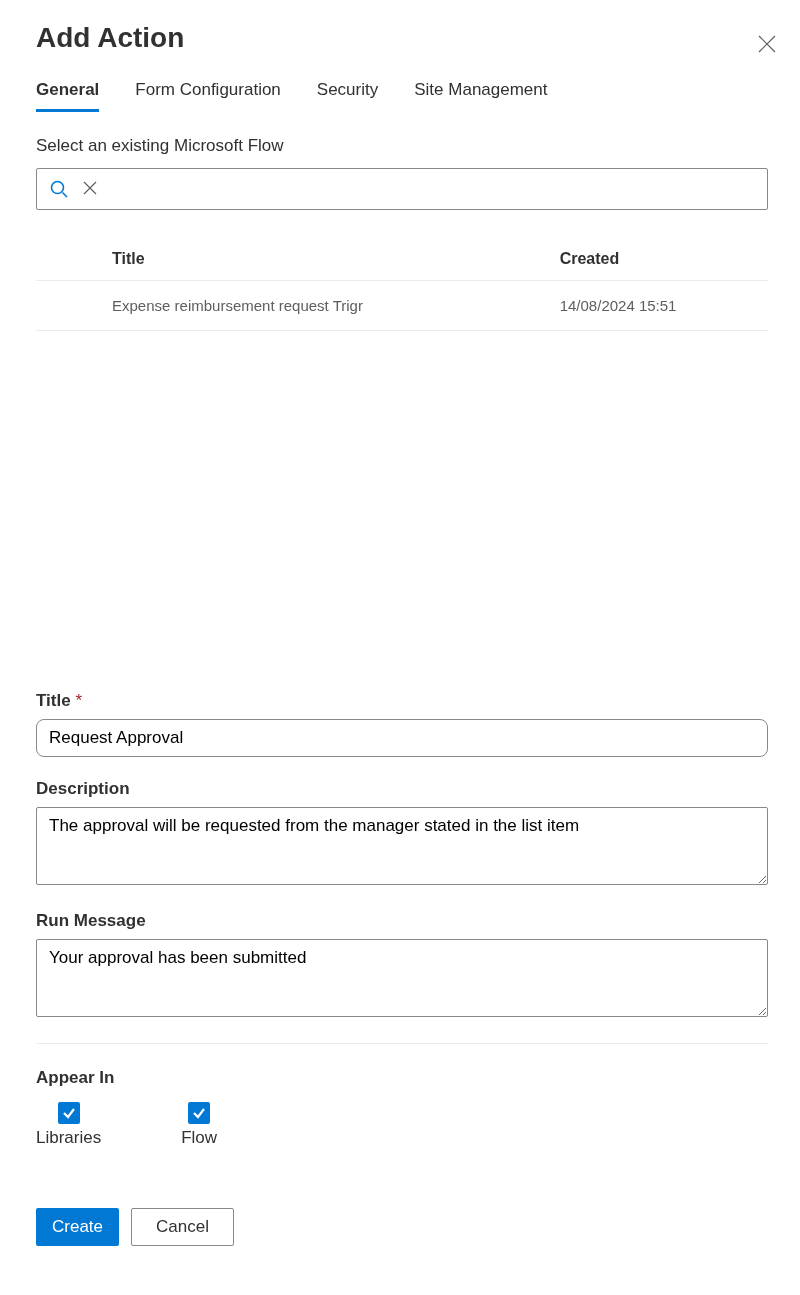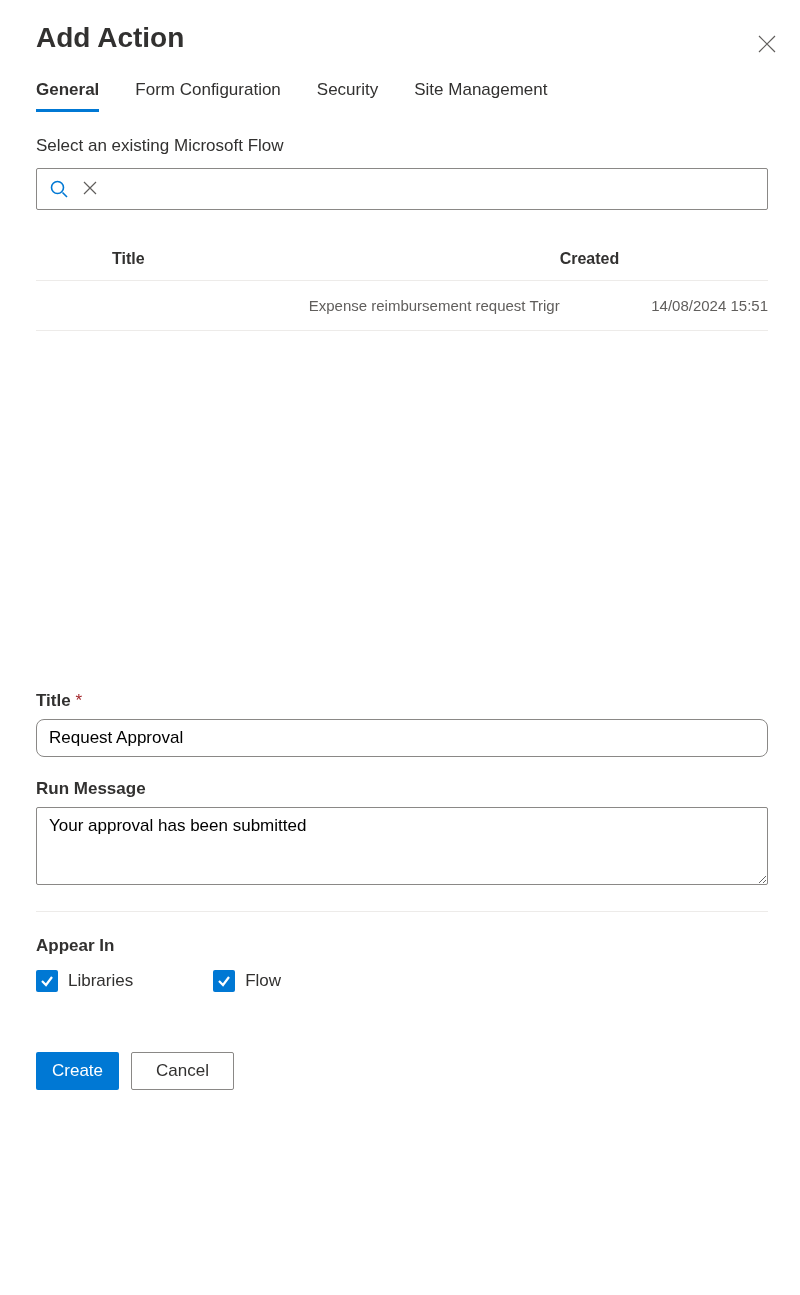--- a/index.html
+++ b/index.html
@@ -100,21 +100,20 @@
     font-size: 16px;
     padding: 12px 0;
     border-bottom: 1px solid #edebe9;
   }
   .results-table th.spacer { width: 76px; }
   .results-table td {
     font-size: 15px;
     padding: 16px 0;
     color: #605e5c;
     border-bottom: 1px solid #edebe9;
-    text-align: right;
   }
   .big-gap { height: 360px; }
   .field-label {
     font-size: 17px;
     font-weight: 600;
     margin-bottom: 8px;
   }
   .req { color: #a4262c; font-weight: 400; }
   .text-input {
     width: 100%;
@@ -142,23 +141,24 @@
     margin: 12px 0 24px 0;
   }
   .check-row {
     display: flex;
     gap: 80px;
     margin-top: 14px;
   }
   .check {
     display: flex;
     align-items: center;
-    gap: 10px;
-    font-size: 17px;
-    cursor: pointer;
+    gap: 4px;
+    font-size: 17px;
+    cursor: pointer;
+    flex-direction: column;
   }
   .check-box {
     width: 22px; height: 22px;
     background: #0078d4;
     border-radius: 2px;
     display: flex;
     align-items: center;
     justify-content: center;
     color: #fff;
   }
@@ -247,20 +247,24 @@
   <div class="big-gap"></div>
 
   <div class="field-block">
     <div class="field-label">
       <span>Title</span>
       <span class="req">*</span>
     </div>
     <input class="text-input" type="text" value="Request Approval" style="">
   </div>
 
+  <div class="field-block">
+    <div class="field-label">Description</div>
+    <textarea class="textarea" rows="3" style="">The approval will be requested from the manager stated in the list item</textarea>
+  </div>
 
   <div class="field-block">
     <div class="field-label">Run Message</div>
     <textarea class="textarea" rows="3" style="">Your approval has been submitted</textarea>
   </div>
 
   <hr class="divider">
 
   <div class="field-label">Appear In</div>
   <div class="check-row">

